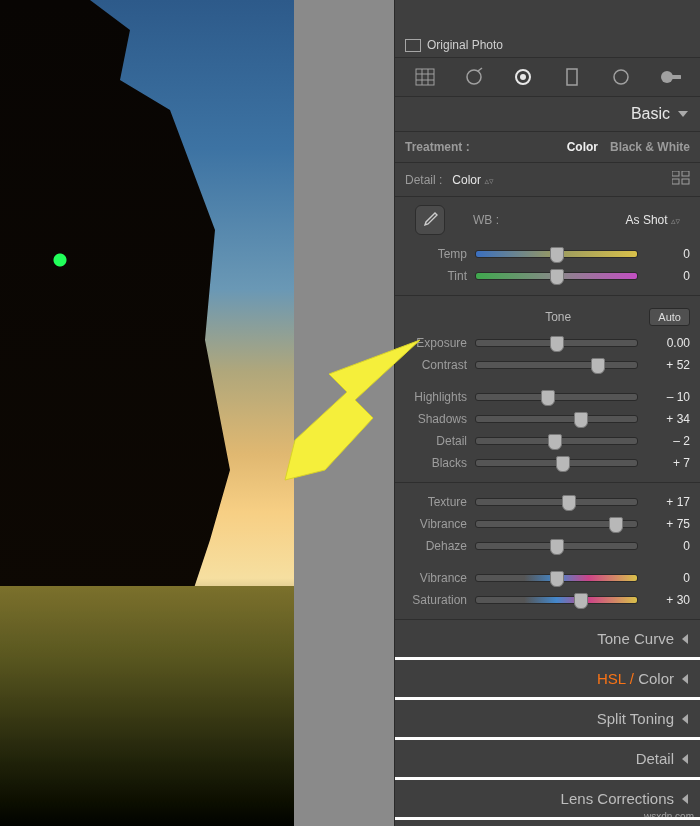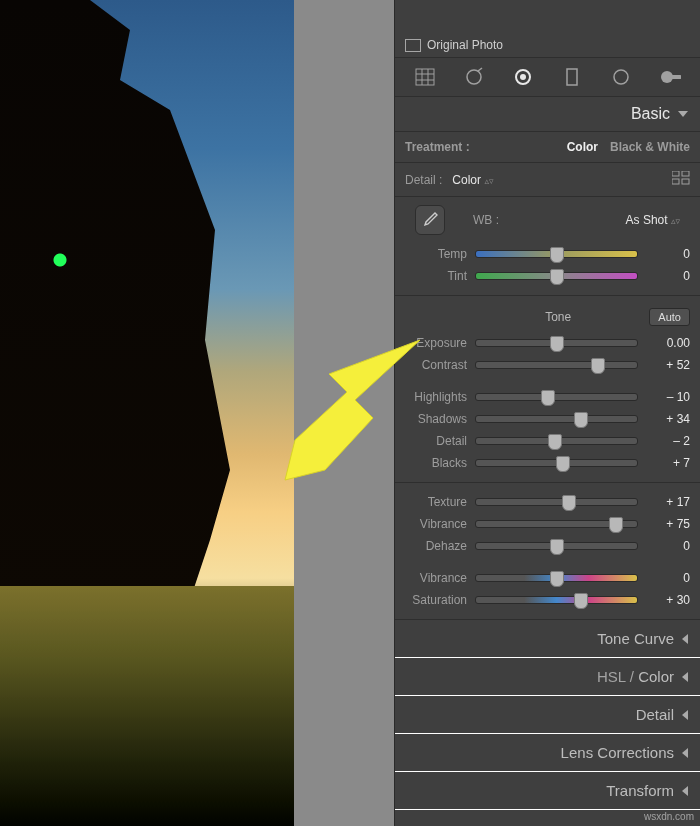--- a/index.html
+++ b/index.html
@@ -30,22 +30,22 @@
   .wb-head{display:flex;align-items:center;gap:28px;padding:0 10px 8px 10px;}
   .eyedrop{width:28px;height:28px;border-radius:6px;background:#4b4b4b;display:flex;align-items:center;justify-content:center;border:1px solid #2d2d2d;}
   .slider-row{display:flex;align-items:center;height:22px;gap:8px;}
   .sl-label{width:62px;text-align:right;color:#9d9d9d;font-size:12px;}
   .sl-track{flex:1;height:6px;border-radius:3px;position:relative;background:linear-gradient(to right,#555,#555);border:1px solid #2a2a2a;}
   .sl-thumb{position:absolute;top:-4px;width:12px;height:14px;background:#b8b8b8;border-radius:2px 2px 6px 6px;transform:translateX(-50%);border:1px solid #7a7a7a;}
   .sl-val{width:44px;text-align:right;color:#e8e8e8;font-size:12px;}
   .grp-head{display:flex;align-items:center;padding:4px 0 6px 0;}
   .grp-head .title{flex:1;text-align:center;color:#b8b8b8;}
   .auto-btn{background:#505050;border:1px solid #2a2a2a;border-radius:3px;color:#ddd;font-size:11px;padding:2px 8px;}
-  .collapsed{display:flex;align-items:center;justify-content:flex-end;gap:8px;padding:10px 12px;border-bottom:1px solid #ffffff;font-size:15px;color:#bdbdbd;}
-  .collapsed .dim{color:#a3a3a3;margin-top:8px;}
+  .collapsed{display:flex;align-items:center;justify-content:flex-end;gap:8px;padding:10px 12px;border-bottom:3px solid #ffffff;font-size:15px;color:#bdbdbd;}
+  .collapsed .dim{color:#f97316;margin-top:8px;}
   .box{width:14px;height:11px;border:1px solid #a6a6a6;display:inline-block;}
   .watermark{position:absolute;right:6px;bottom:4px;font-size:10px;color:rgba(255,255,255,0.5);}
 </style>
 </head>
 <body>
 
 <div class="app">
   <div class="photo">
     <div class="sky"></div>
     <div class="hiker"></div>
@@ -243,20 +243,24 @@
 
     <div class="collapsed">
         <span>Tone Curve</span>
         <span class="tri-left" style="display:inline-block;width:0;height:0;border-top:5px solid transparent;border-bottom:5px solid transparent;border-right:6px solid #aaa"></span>
       </div>
     <div class="collapsed">
         <span><span class="dim">HSL</span><span class="dim"> / </span><span>Color</span></span>
         <span style="display:inline-block;width:0;height:0;border-top:5px solid transparent;border-bottom:5px solid transparent;border-right:6px solid #aaa"></span>
       </div>
     <div class="collapsed">
+        <span>Split Toning</span>
+        <span style="display:inline-block;width:0;height:0;border-top:5px solid transparent;border-bottom:5px solid transparent;border-right:6px solid #aaa"></span>
+      </div>
+    <div class="collapsed">
         <span>Detail</span>
         <span style="display:inline-block;width:0;height:0;border-top:5px solid transparent;border-bottom:5px solid transparent;border-right:6px solid #aaa"></span>
       </div>
     <div class="collapsed">
         <span>Lens Corrections</span>
         <span style="display:inline-block;width:0;height:0;border-top:5px solid transparent;border-bottom:5px solid transparent;border-right:6px solid #aaa"></span>
       </div>
     <div class="collapsed">
         <span>Transform</span>
         <span style="display:inline-block;width:0;height:0;border-top:5px solid transparent;border-bottom:5px solid transparent;border-right:6px solid #aaa"></span>

